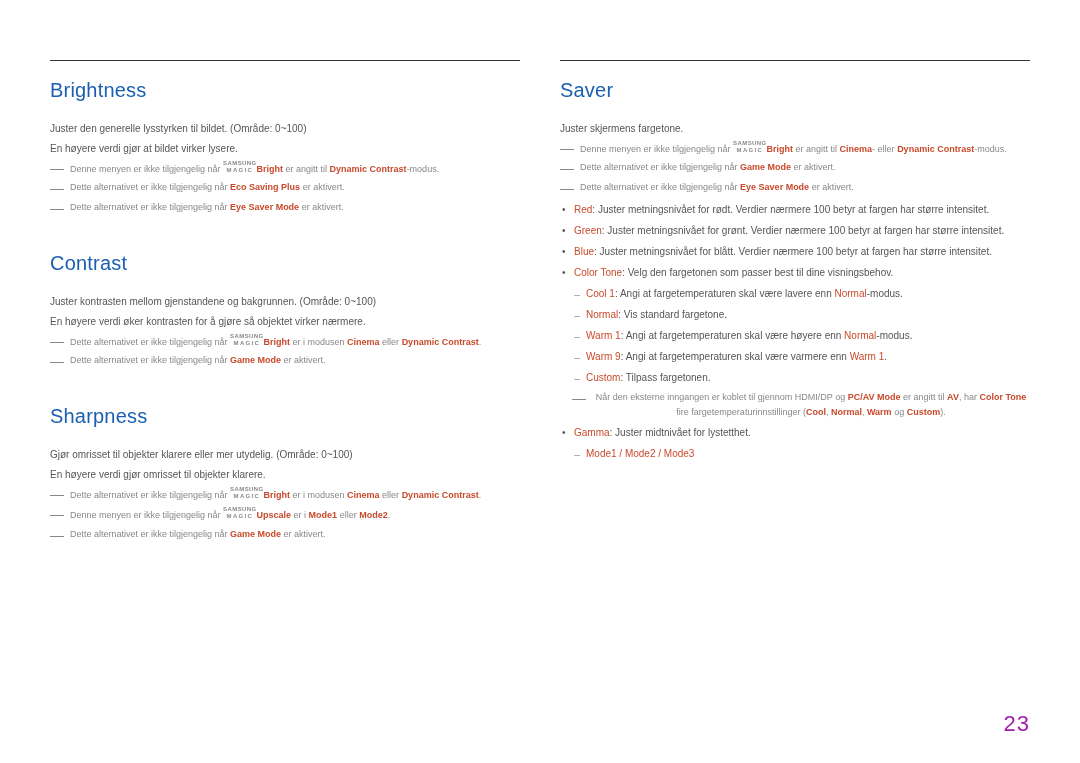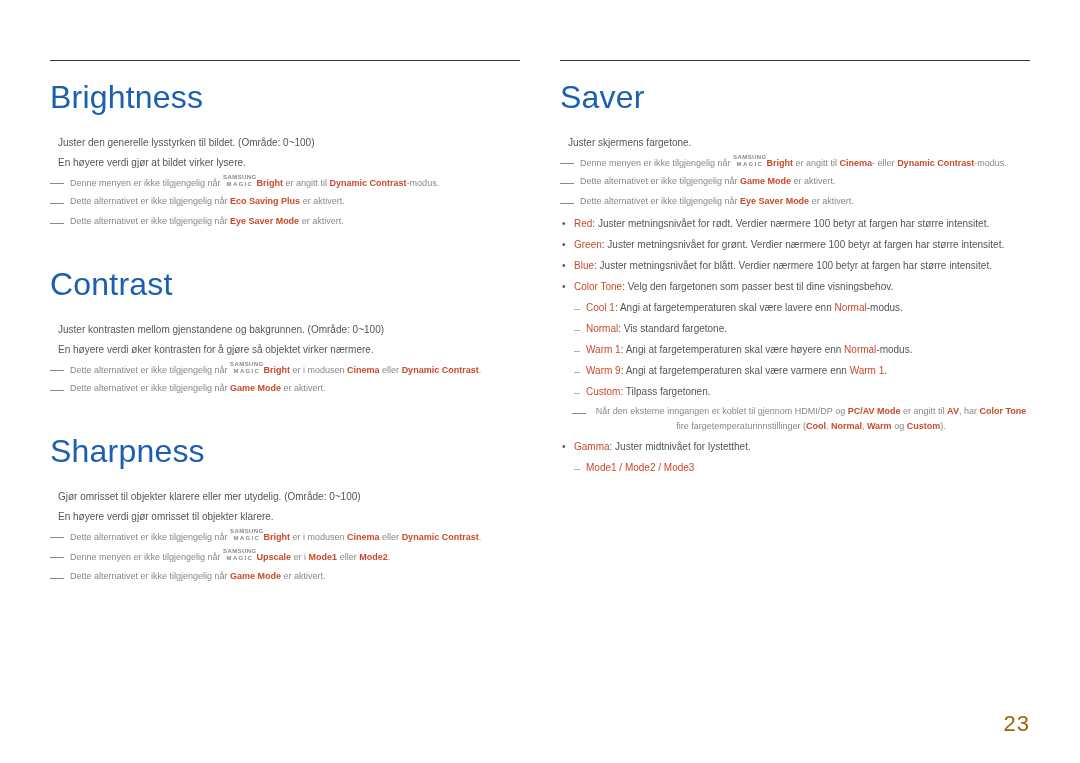--- a/index.html
+++ b/index.html
@@ -1,37 +1,37 @@
 <!DOCTYPE html>
 <html><head>
 <meta charset="utf-8">
 <style>
   * { box-sizing: border-box; margin: 0; padding: 0; }
   html, body { width: 1080px; height: 763px; background: #fff; font-family: Arial, Helvetica, sans-serif; color: #555; }
   .page { position: relative; width: 1080px; height: 763px; padding: 60px 50px 30px 50px; }
   .columns { display: flex; gap: 40px; }
   .col { flex: 1; min-width: 0; }
   .rule { border-top: 1.5px solid #333; margin-bottom: 18px; }
-  h2.section { font-size: 32px; font-weight: 400; color: #1a5fb0; margin: 14px 0 18px 0; letter-spacing: 0.2px; }
-  p.body { font-size: 10px; line-height: 1.7; color: #555; margin: 3px 8px; }
+  h2.section { font-size: 20px; font-weight: 400; color: #1a5fb0; margin: 14px 0 18px 0; letter-spacing: 0.2px; }
+  p.body { font-size: 10px; line-height: 1.7; color: #555; margin: 3px 0; }
   .note-line { display: flex; align-items: flex-start; margin: 3px 0; }
   .note-dash { font-size: 14px; color: #888; margin-right: 6px; line-height: 1.2; }
   .note-text { font-size: 9px; line-height: 1.7; color: #888; text-align: center; }
   .hl { color: #c94a2b; font-weight: 700; }
   .hl2 { color: #c94a2b; font-weight: 400; }
   .samsung-magic { display: inline-block; font-size: 6px; line-height: 7px; vertical-align: baseline; color: #888; font-weight: 700; letter-spacing: 0.4px; }
   .samsung-magic .top { display:block; }
   .samsung-magic .bot { display:block; letter-spacing: 1.3px; }
   ul.bullets { list-style: none; padding-left: 14px; margin: 4px 0; }
   ul.bullets > li { position: relative; font-size: 10px; line-height: 1.7; color: #555; margin: 4px 0; }
   ul.bullets > li::before { content: "•"; position: absolute; left: -12px; color: #555; }
   ul.sub { list-style: none; padding-left: 12px; margin: 2px 0; }
   ul.sub > li { position: relative; font-size: 10px; line-height: 1.7; color: #555; margin: 4px 0; }
   ul.sub > li::before { content: "‒"; position: absolute; left: -12px; color: #999; font-size: 11px; }
-  .page-num { position: absolute; right: 50px; bottom: 26px; font-size: 22px; color: #a16207; font-weight: 300; letter-spacing: 1px; }
+  .page-num { position: absolute; right: 50px; bottom: 26px; font-size: 22px; color: #a21caf; font-weight: 300; letter-spacing: 1px; }
   .spacer { height: 18px; }
 </style>
 </head>
 <body>
 
 <div class="page">
   <div class="columns">
 
     <div class="col">
       <div class="rule"></div>

